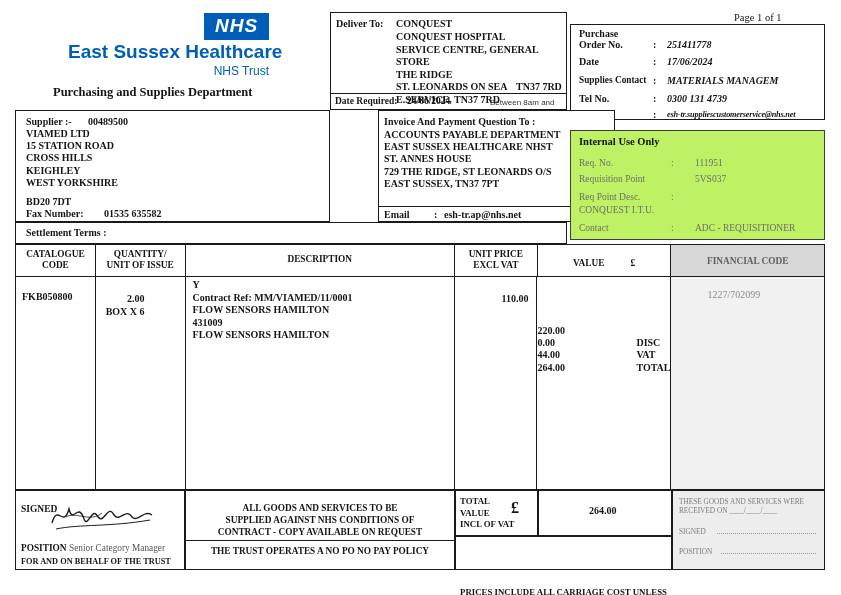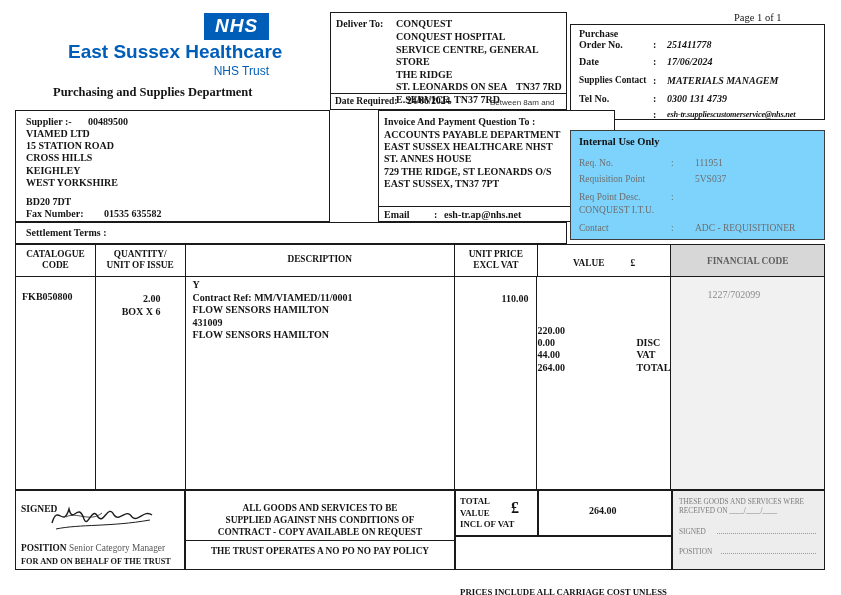--- a/index.html
+++ b/index.html
@@ -66,21 +66,21 @@
   .invoice { left:330px; top:110px; width:237px; height:112px;margin-left:48px; }
   .inv-title { left:5px; top:5px; font-size:10px; }
   .inv-lines { left:5px; top:18px; font-size:10px; line-height:12.2px; }
   .inv-lines div { position:static; }
   .inv-emailrow { left:-1px; right:-1px; bottom:0; height:15px; border-top:1px solid #1a1a1a; }
   .inv-email-label { left:6px; top:2px; font-size:10px; }
   .inv-email-colon { left:56px; top:2px; font-size:10px; }
   .inv-email-value { left:66px; top:2px; font-size:10px; }
 
   
-  .internal { left:570px; top:130px; width:255px; height:110px; background:#7dd3fc; border-color:#3d3d3d; }
+  .internal { left:570px; top:130px; width:255px; height:110px; background:#bef264; border-color:#3d3d3d; }
   .iu-title { left:8px; top:5px; font-size:10.5px; color:#111; }
   .iu-row { left:8px; right:2px; height:12px; font-size:9.5px; color:#6e6e6e; font-weight:normal; }
   .iu-r0 { top:27px; } .iu-r1 { top:43px; } .iu-r2 { top:61px; }
   .iu-r3 { top:74px; } .iu-r4 { top:92px; }
   .iu-label { left:0; }
   .iu-colon { left:92px; }
   .iu-value { left:116px; white-space:nowrap; }
   .iu-r3 .iu-value { left:0; }
 
   
@@ -96,21 +96,21 @@
   .th:last-child, .td:last-child { border-right:none; }
   .th { text-align:center; font-size:9.3px; line-height:11px; padding-top:4px; }
   .c1 { width:80px; } .c2 { width:90px; } .c3 { width:270px; }
   .c4 { width:83px; } .c5 { width:134px; } .c6 { width:153px; }
   .th.c6 { background:#d7d7d7; color:#5f5f5f; padding-top:9px; }
   .th.c5 .cur { margin-left:26px; }
   .th.c3, .th.c6 { line-height:24px; padding-top:4px; }
   .th.c3 { line-height:11px; padding-top:9px; }
   .td { font-size:10px; }
   .td.c1 { padding:14px 0 0 6px; }
-  .td.c2 { padding:16px 24px 0 0; text-align:right; line-height:12.5px; }
+  .td.c2 { padding:16px 40px 0 0; text-align:right; line-height:12.5px; }
   .td.c3 { padding:2px 0 0 7px; line-height:12.6px; }
   .td.c4 { padding:16px 8px 0 0; text-align:right; }
   .td.c5 { padding-top:12px; }
   .td.c6 { background:#f1f1f1; color:#8c8c8c; padding:12px 0 0 36px; font-weight:normal; }
   .td div, .td span { position:static; }
   .val-row { height:12.2px; white-space:nowrap; }
   .val-amt { display:inline-block; width:92px; text-align:left;margin-top:36px; }
   .val-lbl { margin-left:7px; }
 
   

